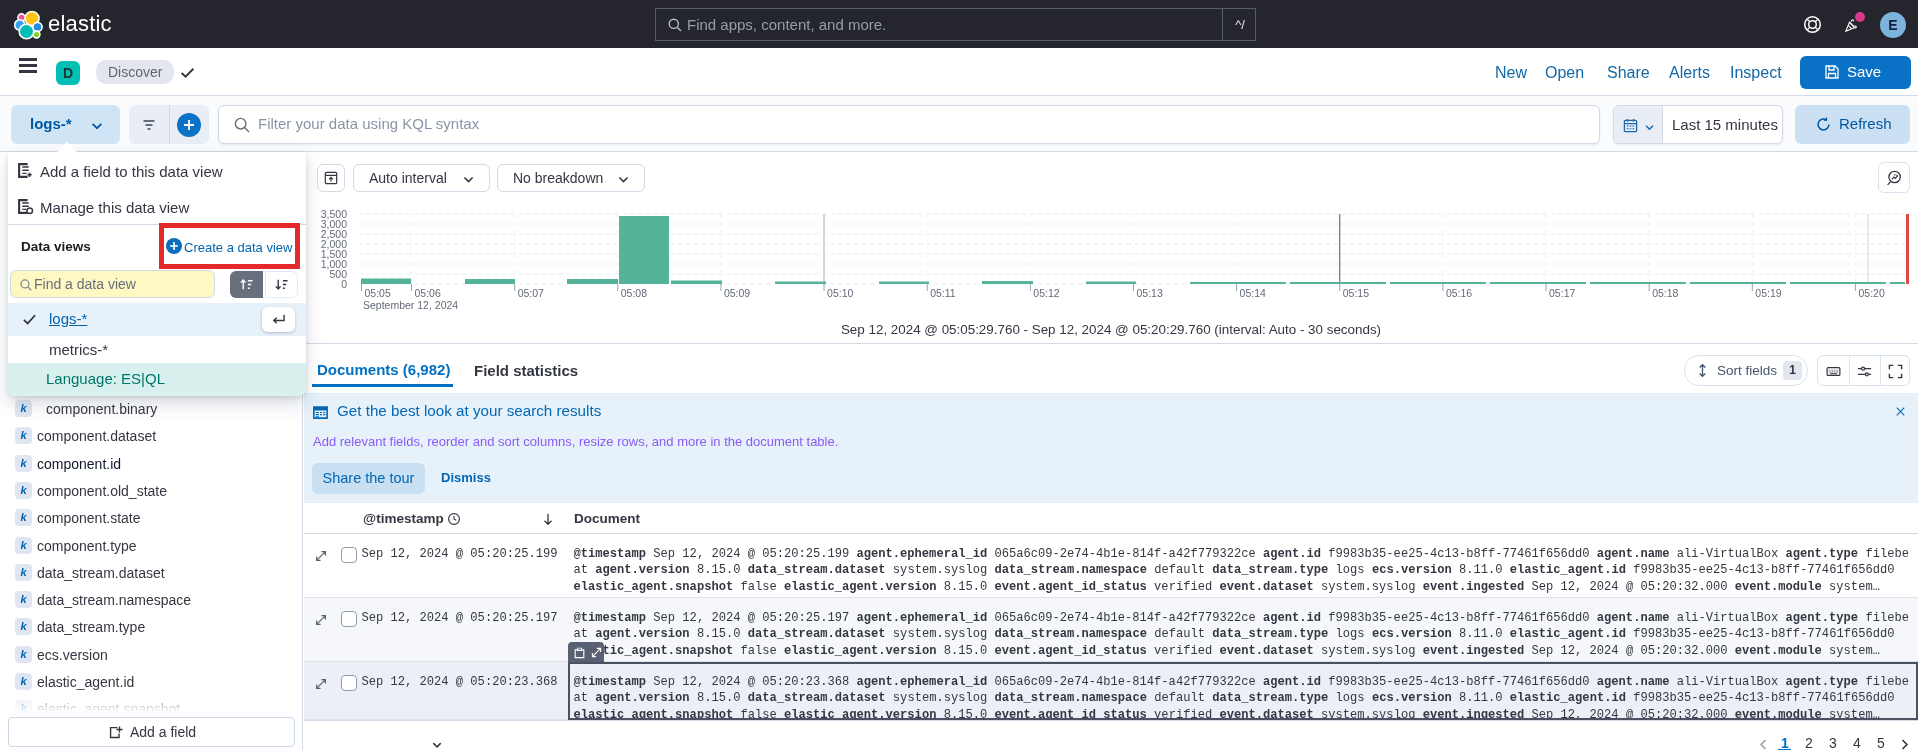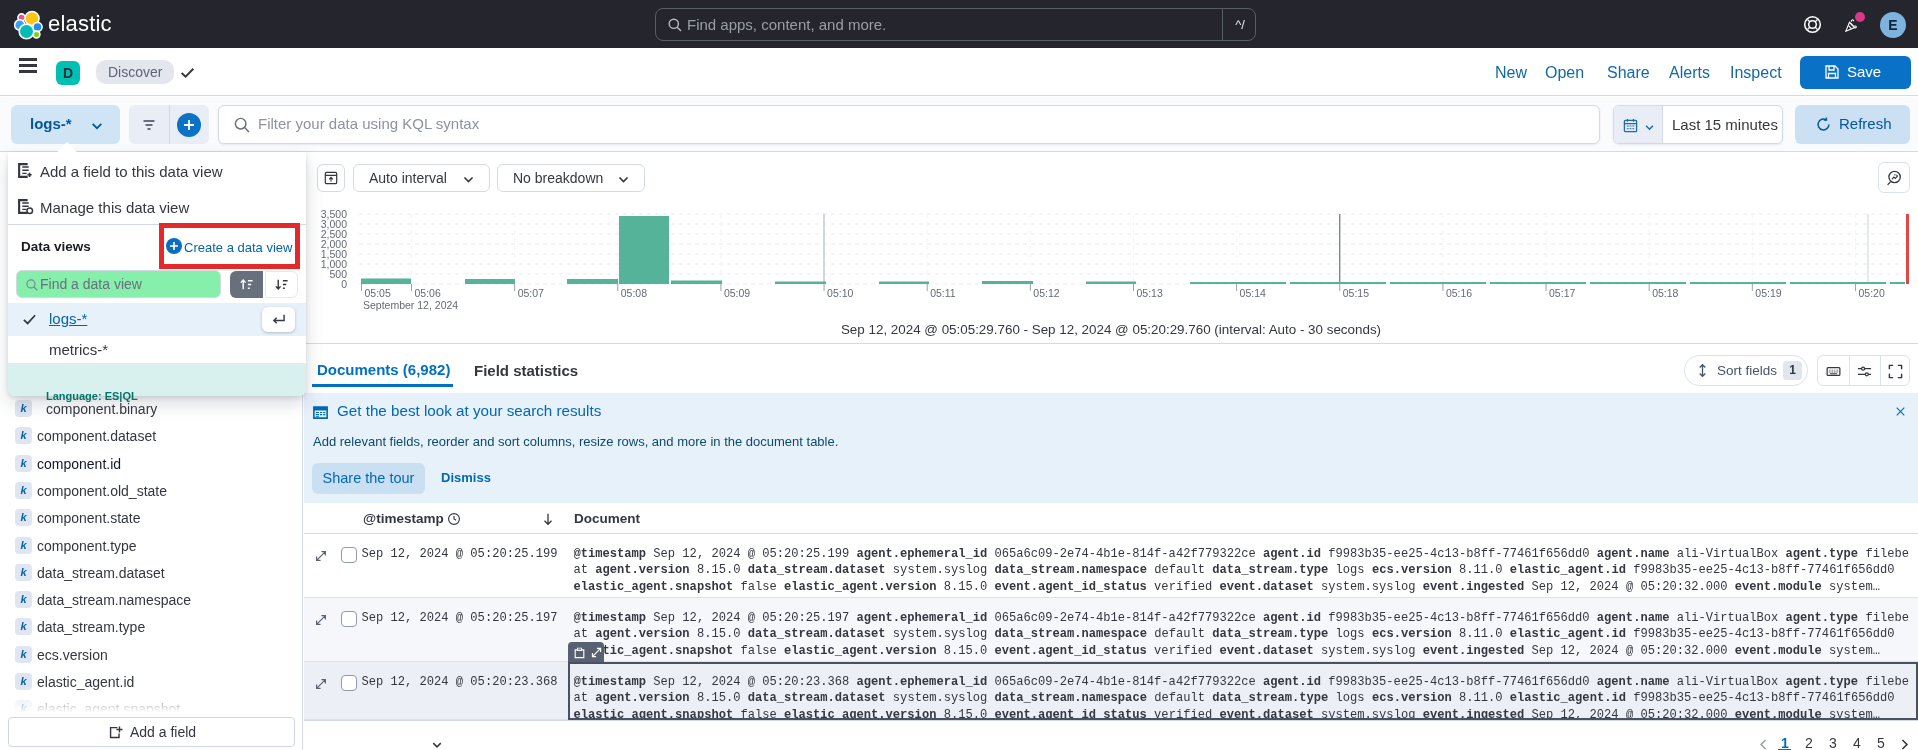--- a/index.html
+++ b/index.html
@@ -17,21 +17,21 @@
   <svg class="abs" style="left:14px;top:10px;" width="30" height="30" viewBox="0 0 30 30">
     <circle cx="18" cy="8.5" r="7" fill="#fec514" stroke="#fff" stroke-width="1.6"></circle>
     <circle cx="7.5" cy="7.5" r="3.6" fill="#f04e98" stroke="#fff" stroke-width="1.6"></circle>
     <circle cx="5.8" cy="15" r="5.2" fill="#36a2ef" stroke="#fff" stroke-width="1.6"></circle>
     <circle cx="23.5" cy="17" r="4.6" fill="#1e8fe1" stroke="#fff" stroke-width="1.6"></circle>
     <circle cx="22.5" cy="24.5" r="3.4" fill="#7dd21e" stroke="#fff" stroke-width="1.6"></circle>
     <circle cx="12.5" cy="21.5" r="7.3" fill="#02bcb7" stroke="#fff" stroke-width="1.6"></circle>
   </svg>
   <div class="abs" style="left:48px;top:11px;color:#fff;font-size:22px;letter-spacing:0.2px;">elastic</div>
 
-  <div class="abs" style="left:655px;top:8px;width:601px;height:33px;border:1px solid #575d66;border-radius:8px;">
+  <div class="abs" style="left:655px;top:8px;width:601px;height:33px;border:1px solid #575d66;border-radius:0;">
     <svg class="abs" style="left:11px;top:8px;" width="16" height="16" viewBox="0 0 16 16" fill="none" stroke="#b6bcc9" stroke-width="1.4">
       <circle cx="6.8" cy="6.8" r="4.6"></circle>
         <path d="M10.2 10.2 L14 14"></path>
     </svg>
     <div class="abs" style="left:31px;top:7px;font-size:15px;color:#989ea9;">Find apps, content, and more.</div>
     <div class="abs" style="left:566px;top:0;width:35px;height:31px;border-left:1px solid #575d66;color:#dfe2e8;font-size:13px;text-align:center;line-height:31px;">^/</div>
   </div>
 
   <svg class="abs" style="left:1803px;top:15px;" width="19" height="19" viewBox="0 0 19 19" fill="none" stroke="#fff" stroke-width="1.5">
     <circle cx="9.5" cy="9.5" r="7.8"></circle>
@@ -312,21 +312,21 @@
       <path d="M5.5 1.5 H1.5 V5.5 M10.5 1.5 H14.5 V5.5 M5.5 14.5 H1.5 V10.5 M10.5 14.5 H14.5 V10.5"></path>
     </svg>
   </div>
 
   <div class="abs" style="left:0;top:241px;width:1614px;height:110px;background:#e6f1fa;">
     <svg class="abs" style="left:8px;top:11px;" width="17" height="17" viewBox="0 0 16 16" fill="#0268b6">
       <path d="M1 2 h14 v12 h-14 z M2.5 6 v6.5 h11 V6 z" fill-rule="evenodd"></path>
       <path d="M3.5 7.5 h3 v1 h-3 z M7.5 7.5 h2 v1 h-2 z M10.5 7.5 h2 v1 h-2 z M3.5 9.5 h3 v1 h-3 z M7.5 9.5 h2 v1 h-2 z M10.5 9.5 h2 v1 h-2 z M3.5 11.5 h3 v1 h-3 z"></path>
     </svg>
     <div class="abs" style="left:33px;top:9px;font-size:15.2px;color:#0268b6;">Get the best look at your search results</div>
-    <div class="abs" style="left:9px;top:41px;font-size:13px;color:#0c4a6e;">Add relevant fields, reorder and sort columns, resize rows, and more in the document table.</div>
+    <div class="abs" style="left:9px;top:41px;font-size:13px;color:#8b5cf6;">Add relevant fields, reorder and sort columns, resize rows, and more in the document table.</div>
     <div class="abs" style="left:8px;top:70px;width:113px;height:31px;border-radius:6px;background:#c9dff2;color:#0268b6;font-weight:500;font-size:14.5px;text-align:center;line-height:31px;">Share the tour</div>
     <div class="abs" style="left:137px;top:77px;font-size:13px;font-weight:600;color:#0268b6;">Dismiss</div>
     <svg class="abs" style="left:1591px;top:13px;" width="11" height="11" viewBox="0 0 16 16" fill="none" stroke="#0268b6" stroke-width="1.6">
       <path d="M2.5 2.5 L13.5 13.5 M13.5 2.5 L2.5 13.5"></path>
     </svg>
   </div>
 
   <div class="abs" style="left:0;top:351px;width:1614px;height:31px;background:#fff;border-bottom:1px solid #d3dae6;">
     <span class="abs" style="left:59px;top:7.5px;font-size:13.5px;font-weight:700;color:#343741;">@timestamp</span>
     <svg class="abs" style="left:143px;top:8.5px;" width="14" height="14" viewBox="0 0 16 16" fill="none" stroke="#343741" stroke-width="1.3">
@@ -420,21 +420,21 @@
   <div class="abs" style="left:13px;top:87px;font-size:13.5px;font-weight:700;color:#1a1c21;">Data views</div>
 
   <div class="abs" style="left:151px;top:71px;width:141px;height:46px;border:5px solid #e32929;z-index:60;"></div>
   <div class="abs" style="left:158px;top:86px;width:16px;height:16px;border-radius:50%;background:#0a6ebd;">
     <svg style="margin:3px;" width="10" height="10" viewBox="0 0 10 10" stroke="#fff" stroke-width="1.6" fill="none">
         <path d="M5 1 V9 M1 5 H9"></path>
       </svg>
   </div>
   <div class="abs" style="left:176px;top:88px;font-size:13px;color:#0464ad;">Create a data view</div>
 
-  <div class="abs" style="left:8px;top:118px;width:205px;height:28px;border:1px solid #d3dae6;border-radius:6px;background:#86efac;">
+  <div class="abs" style="left:2px;top:118px;width:205px;height:28px;border:1px solid #d3dae6;border-radius:6px;background:#fef9c3;">
     <svg class="abs" style="left:8px;top:7px;" width="14" height="14" viewBox="0 0 16 16" fill="none" stroke="#7d8597" stroke-width="1.4">
       <circle cx="6.8" cy="6.8" r="4.6"></circle>
         <path d="M10.2 10.2 L14 14"></path>
     </svg>
     <div class="abs" style="left:23px;top:5px;font-size:14px;color:#69707d;">Find a data view</div>
   </div>
   <div class="abs" style="left:222px;top:119px;width:33px;height:27px;background:#69707d;border-radius:6px 0 0 6px;">
     <svg style="margin:6px 9px;" width="15" height="15" viewBox="0 0 16 16" fill="none" stroke="#fff" stroke-width="1.5">
       <path d="M4.5 13 V3.5 M2 6 L4.5 3.2 L7 6"></path>
         <path d="M9.5 4 H14.5 M9.5 8 H13 M9.5 12 H11.5"></path>
@@ -453,15 +453,15 @@
       </svg>
     <span class="abs" style="left:41px;top:7px;font-size:15px;color:#0464ad;text-decoration:underline;">logs-*</span>
     <div class="abs" style="left:254px;top:4px;width:33px;height:25px;background:#fff;border-radius:6px;box-shadow:0 1px 3px rgba(100,110,130,0.4);">
       <svg style="margin:6px 9px;" width="15" height="13" viewBox="0 0 16 14" fill="none" stroke="#343741" stroke-width="1.5">
         <path d="M14 2 V8 H3 M6 5 L3 8 L6 11"></path>
       </svg>
     </div>
   </div>
   <div class="abs" style="left:41px;top:189px;font-size:15px;color:#343741;">metrics-*</div>
   <div class="abs" style="left:0;top:211px;width:298px;height:33px;background:#d9f1ee;border-radius:0 0 8px 8px;">
-    <span class="abs" style="left:38px;top:7px;font-size:11px;font-weight:700;color:#00756b;margin-top:20px;">Language: ES|QL</span>
+    <span class="abs" style="left:38px;top:7px;font-size:15px;font-weight:400;color:#00756b;">Language: ES|QL</span>
   </div>
 </div>
 
 </body></html>

